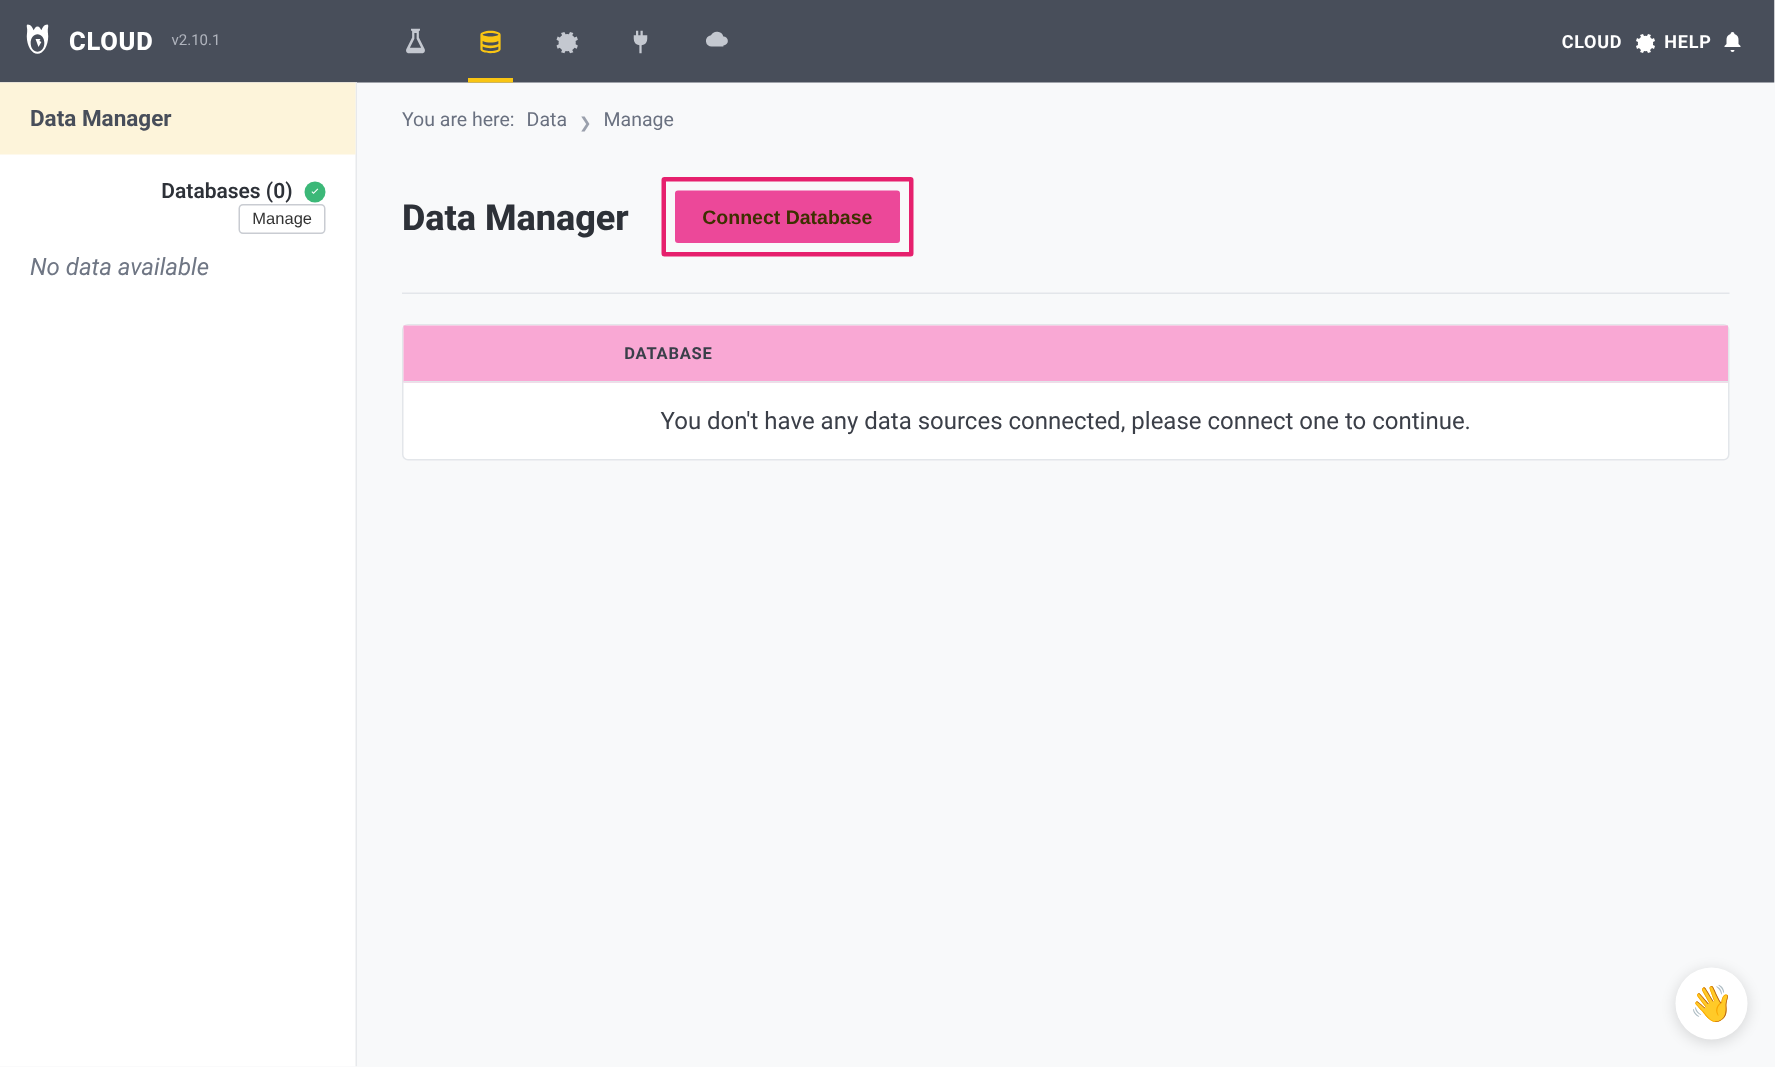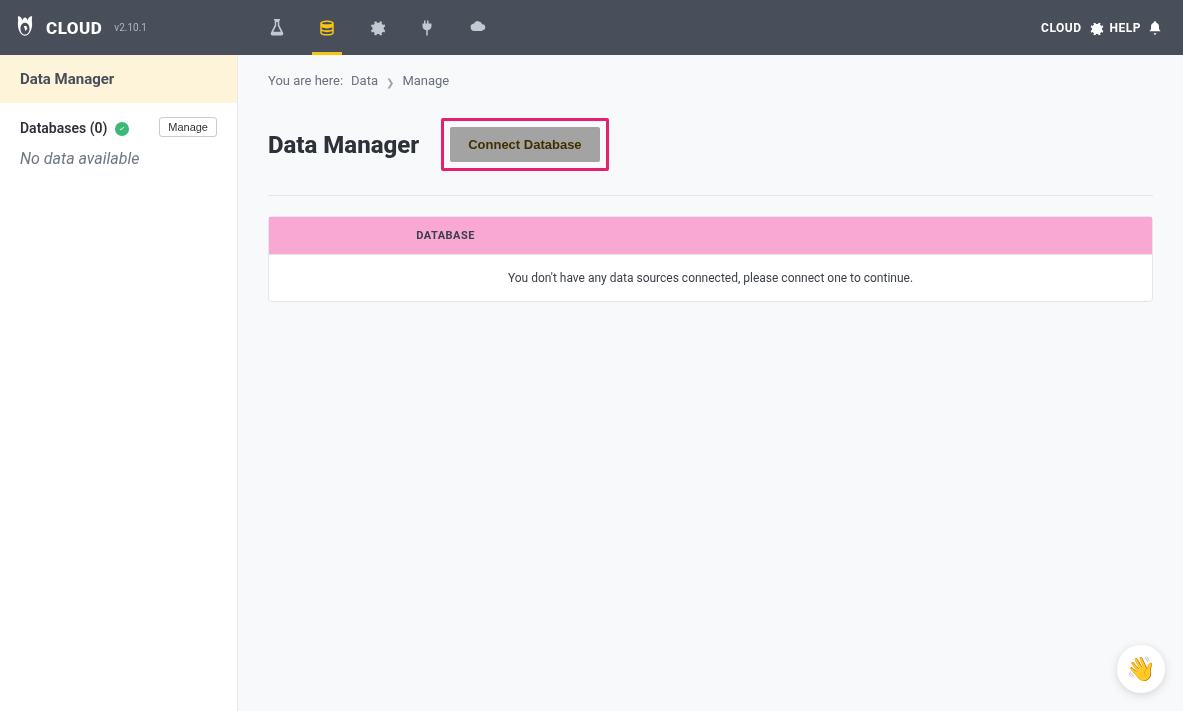--- a/index.html
+++ b/index.html
@@ -18,45 +18,45 @@
 .nav-item.active .nav-svg { fill: #f9c513; }
 
 .topbar-right { margin-left: auto; display: flex; align-items: center; gap: 6px; }
 .topbar-link { color: #fff; font-size: 12px; font-weight: 700; letter-spacing: 0.5px; cursor: pointer; }
 .topbar-icon { fill: #fff; width: 16px; height: 16px; cursor: pointer; }
 
 .body-area { display: flex; height: calc(711px - 55px); }
 .sidebar { width: 238px; background: #fff; border-right: 1px solid #e7e9ec; }
 .sidebar-title { background: #fdf4da; padding: 15px 20px; font-size: 15px; font-weight: 700; color: #484e5a; }
 .sidebar-section { padding: 14px 20px; }
-.db-header { display: flex; align-items: center; justify-content: space-between; }
+.db-header { display: flex; align-items: flex-end; justify-content: space-between; flex-direction: column; }
 .db-label { font-size: 14px; font-weight: 600; color: #2d3138; }
 .check-badge { display: inline-flex; width: 14px; height: 14px; background: #3cb878; border-radius: 50%; align-items: center; justify-content: center; margin-left: 4px; }
 .check-badge svg { width: 8px; height: 8px; fill: #fff; }
 .manage-btn { font-size: 11px; padding: 3px 8px; border: 1px solid #c9ccd2; background: #fff; border-radius: 3px; cursor: pointer; color: #333; }
 .no-data { font-style: italic; color: #6f7684; font-size: 16px; margin-top: 12px; }
 
 .main { flex: 1; padding: 18px 30px; }
 .breadcrumb { font-size: 13px; color: #6a7180; display: flex; align-items: flex-end; gap: 8px; }
 .breadcrumb .sep { font-size: 10px; color: #9aa0ac; }
 .breadcrumb .current { color: #6a7180; }
 
 .header-row { display: flex; align-items: center; gap: 22px; margin-top: 30px; }
 .page-title { font-size: 24px; font-weight: 800; color: #2d3138; }
 .connect-wrap { border: 3px solid #e6206d; padding: 6px; border-radius: 2px; }
-.connect-btn { background: #a3a3a3; border: none; padding: 10px 18px; font-size: 13px; font-weight: 700; color: #3d3000; cursor: pointer; border-radius: 2px; }
+.connect-btn { background: #ec4899; border: none; padding: 10px 18px; font-size: 13px; font-weight: 700; color: #3d3000; cursor: pointer; border-radius: 2px; }
 
 .divider { border: none; border-top: 1px solid #e3e6ea; margin-top: 24px; }
 
 .table-card { border: 1px solid #e3e6ea; border-radius: 4px; margin-top: 20px; background: #fff; }
 .table-head { display: flex; padding: 12px 0; border-bottom: 1px solid #e3e6ea; background: #f9a8d4; }
 .th { font-size: 11px; font-weight: 700; letter-spacing: 0.5px; color: #3a3f49; text-align: center; }
 .th-db { width: 40%; }
 .th-conn { width: 60%; }
-.empty-row { padding: 16px; text-align: center; font-size: 12px; color: #3b3f48; }
+.empty-row { padding: 16px; text-align: center; font-size: 16px; color: #3b3f48; }
 
 .intercom { position: fixed; bottom: 18px; right: 18px; width: 48px; height: 48px; background: #fff; border-radius: 50%; box-shadow: 0 2px 10px rgba(0,0,0,0.15); display: flex; align-items: center; justify-content: center; font-size: 24px; cursor: pointer; }
 </style>
 </head>
 <body>
 
 <div class="topbar">
   <div class="logo-area">
     <svg class="logo-icon" viewBox="0 0 40 40">
         <path fill="#fff" d="M20 4c-2 0-3 2-4 4-1-3-3-6-6-6-1 0-1 1-1 2 1 4 0 8 0 10 0 10 5 18 11 18s11-8 11-18c0-2-1-6 0-10 0-1 0-2-1-2-3 0-5 3-6 6-1-2-2-4-4-4zm0 8c4 0 7 4 7 9s-3 9-7 9-7-4-7-9 3-9 7-9zm-2 5l3 8 3-5-2-1 1-2-3 0z"></path>

